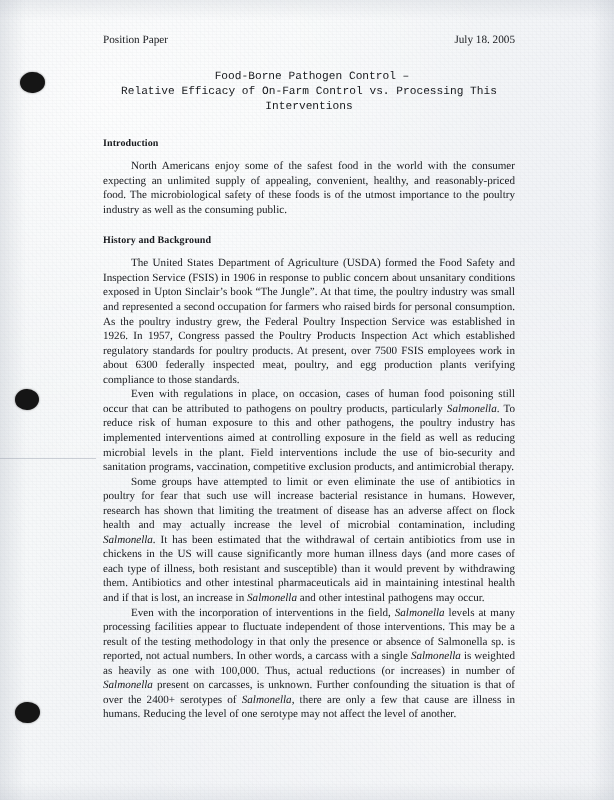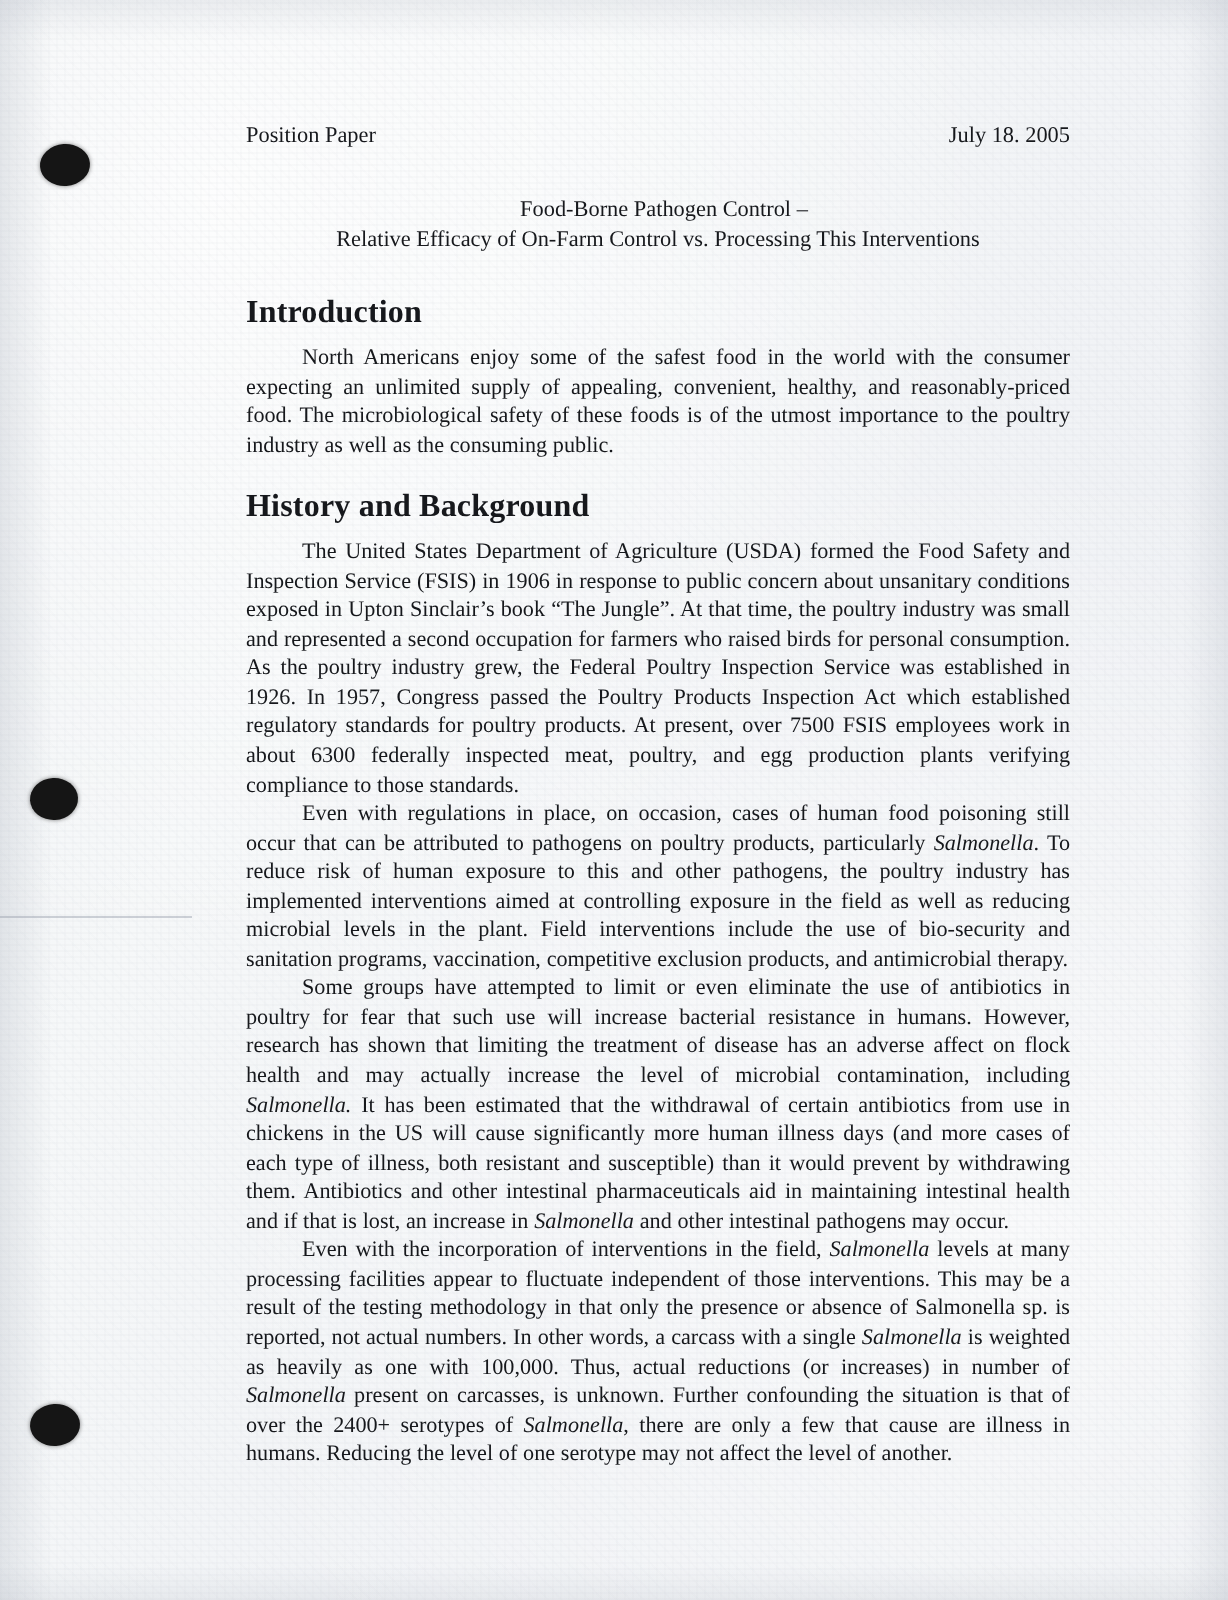--- a/index.html
+++ b/index.html
@@ -68,27 +68,26 @@
     box-shadow: 0 0 2px 0 rgba(20,20,20,0.55);
   }
   #hole-top    { left: 20px; top: 72px;  width: 25px; height: 21px; transform: rotate(-4deg); }
   #hole-middle { left: 15px; top: 389px; width: 24px; height: 21px; transform: rotate(-3deg); }
   #hole-bottom { left: 15px; top: 702px; width: 25px; height: 21px; transform: rotate(-3deg); }
 
   
   #doc-body {
     position: absolute;
     left: 103px;
-    top: 61px;
+    top: 33px;
     width: 412px;
     color: #16181c;
     font-size: 11.1px;
     line-height: 14.6px;
     text-rendering: geometricPrecision;
-    margin-left: 20px;
   }
 
   #header-row {
     display: flex;
     justify-content: space-between;
     align-items: baseline;
     width: 100%;
     margin-bottom: 22px;
   }
   #doc-kind, #doc-date {
@@ -96,25 +95,25 @@
     white-space: nowrap;
   }
 
   #doc-title {
     text-align: center;
     margin: 0 0 22px 0;
     font-weight: normal;
     font-size: 11.2px;
     line-height: 15.2px;
   }
-  #doc-title .title-line { display: block; }
+  #doc-title .title-line { display: block; font-family: Liberation Mono, monospace; }
   #title-line-1 { padding-left: 6px; }
 
   h2.section-heading {
-    font-size: 16px;
+    font-size: 10px;
     font-weight: bold;
     margin: 0 0 8px 0;
     line-height: 14px;
     letter-spacing: 0.1px;
   }
   #heading-history { margin-top: 17px; }
 
   p.body-para {
     margin: 0;
     text-indent: 28px;

